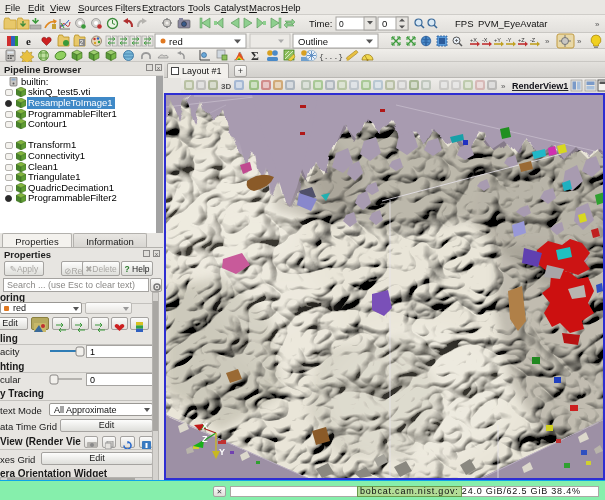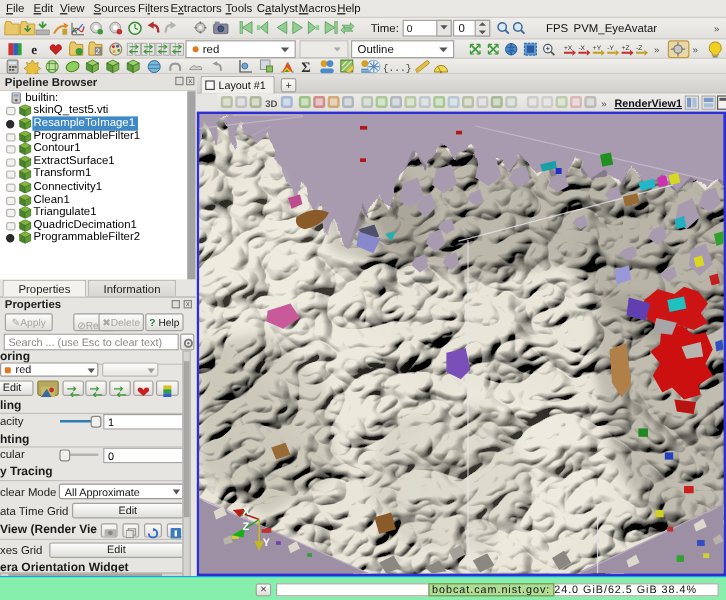--- a/index.html
+++ b/index.html
@@ -417,29 +417,20 @@
       </div>
 <div class="prow" style="top:43.1px">
         <span class="eye"></span>
         <span class="cube" style="left:16px"><svg width="10" height="10" viewBox="0 0 10 10">
             <polygon points="5,0 10,2.5 5,5 0,2.5" fill="#83b53d" stroke="#3a6b1e" stroke-width="0.5"></polygon>
             <polygon points="0,2.5 5,5 5,10 0,7.5" fill="#49842c" stroke="#3a6b1e" stroke-width="0.5"></polygon>
             <polygon points="10,2.5 5,5 5,10 10,7.5" fill="#5f9c33" stroke="#3a6b1e" stroke-width="0.5"></polygon>
           </svg></span>
         <span class="txt" style="left:28px">Contour1</span>
       </div>
-<div class="prow" style="top:53.7px">
-        <span class="eye"></span>
-        <span class="cube" style="left:16px"><svg width="10" height="10" viewBox="0 0 10 10">
-            <polygon points="5,0 10,2.5 5,5 0,2.5" fill="#83b53d" stroke="#3a6b1e" stroke-width="0.5"></polygon>
-            <polygon points="0,2.5 5,5 5,10 0,7.5" fill="#49842c" stroke="#3a6b1e" stroke-width="0.5"></polygon>
-            <polygon points="10,2.5 5,5 5,10 10,7.5" fill="#5f9c33" stroke="#3a6b1e" stroke-width="0.5"></polygon>
-          </svg></span>
-        <span class="txt" style="left:28px">ExtractSurface1</span>
-      </div>
 <div class="prow" style="top:64.3px">
         <span class="eye"></span>
         <span class="cube" style="left:16px"><svg width="10" height="10" viewBox="0 0 10 10">
             <polygon points="5,0 10,2.5 5,5 0,2.5" fill="#83b53d" stroke="#3a6b1e" stroke-width="0.5"></polygon>
             <polygon points="0,2.5 5,5 5,10 0,7.5" fill="#49842c" stroke="#3a6b1e" stroke-width="0.5"></polygon>
             <polygon points="10,2.5 5,5 5,10 10,7.5" fill="#5f9c33" stroke="#3a6b1e" stroke-width="0.5"></polygon>
           </svg></span>
         <span class="txt" style="left:28px">Transform1</span>
       </div>
 <div class="prow" style="top:74.9px">
@@ -550,21 +541,21 @@
 <div class="sect" style="left:0;top:128px">hting</div>
 <div class="sep" style="top:139px"></div>
 <div class="lbl" style="left:0;top:141px">cular</div>
 <svg style="position:absolute;left:48px;top:141px" width="38" height="11">
       <line x1="2" y1="5" x2="34" y2="5" stroke="#b5b3af" stroke-width="2"></line>
       <rect x="2" y="1" width="8" height="9" rx="2" fill="#f2f0ec" stroke="#8a8886"></rect>
     </svg>
 <div style="position:absolute;left:86px;top:140px;width:67px;height:13px;background:#fff;border:1px solid #a5a3a0;font-size:9px;padding:1px 0 0 3px">0</div>
 <div class="sect" style="left:0;top:155px">y Tracing</div>
 <div class="sep" style="top:167px"></div>
-<div class="lbl" style="left:0;top:172px">clear Mode</div>
+<div class="lbl" style="left:0;top:172px">text Mode</div>
 <div class="combo" style="left:49px;top:170px;width:104px;height:13px;padding:1px 0 0 4px">All Approximate<span class="ar"></span></div>
 <div class="lbl" style="left:0;top:188px">ata Time Grid</div>
 <div class="btn" style="left:60px;top:186px;width:93px;height:13px;font-size:9px">Edit</div>
 <div class="sect" style="left:0;top:203px">View (Render Vie</div>
 <div class="ibtn" style="left:84px;top:203px;width:14px;height:12px"><svg width="10" height="8" style="margin:2px">
         <rect width="10" height="6" y="1" rx="1" fill="#b5b3af"></rect>
         <circle cx="5" cy="4" r="2" fill="#888"></circle>
       </svg></div>
 <div class="ibtn" style="left:102px;top:203px;width:14px;height:12px"><svg width="9" height="9" style="margin:1.5px">
         <rect x="2" y="0" width="6" height="6" fill="#d5d3cf" stroke="#999"></rect>

